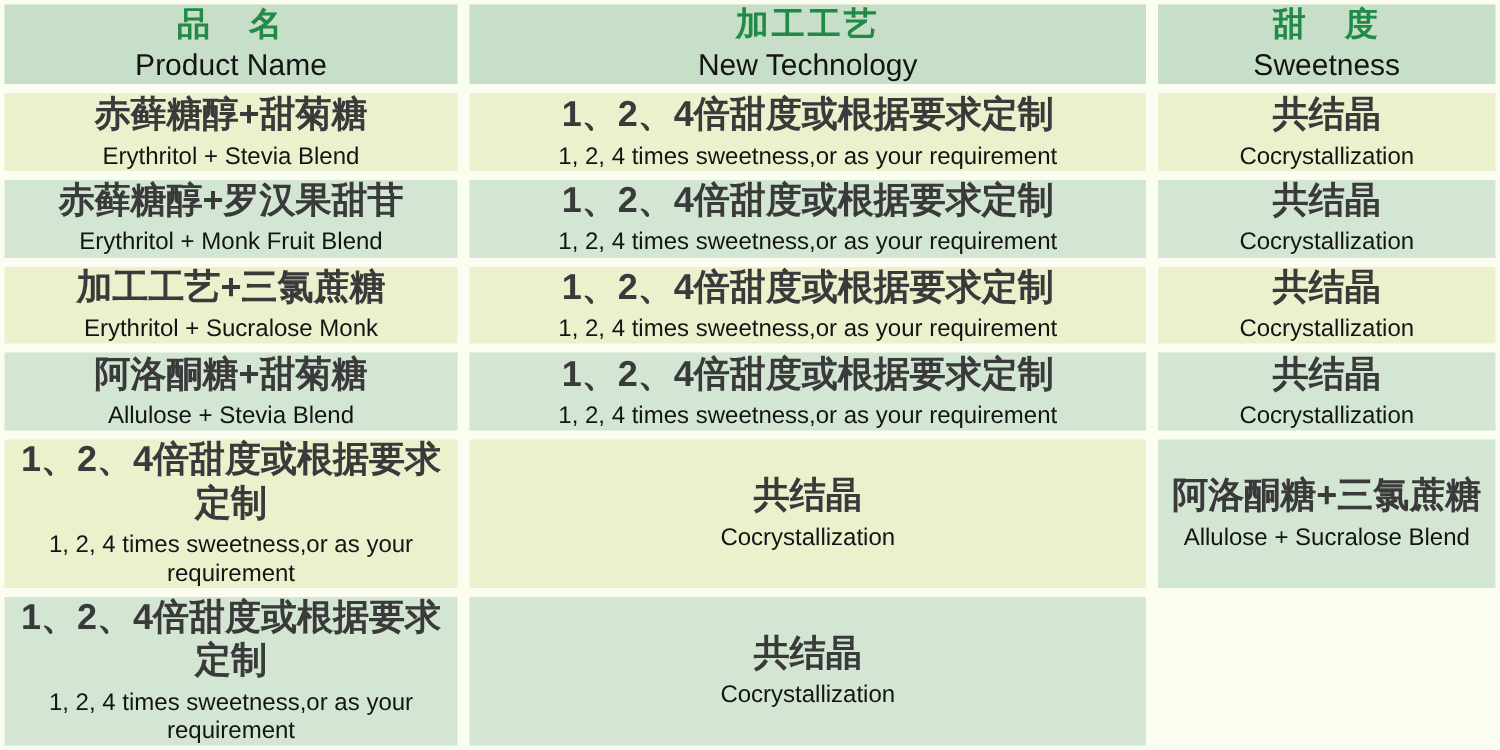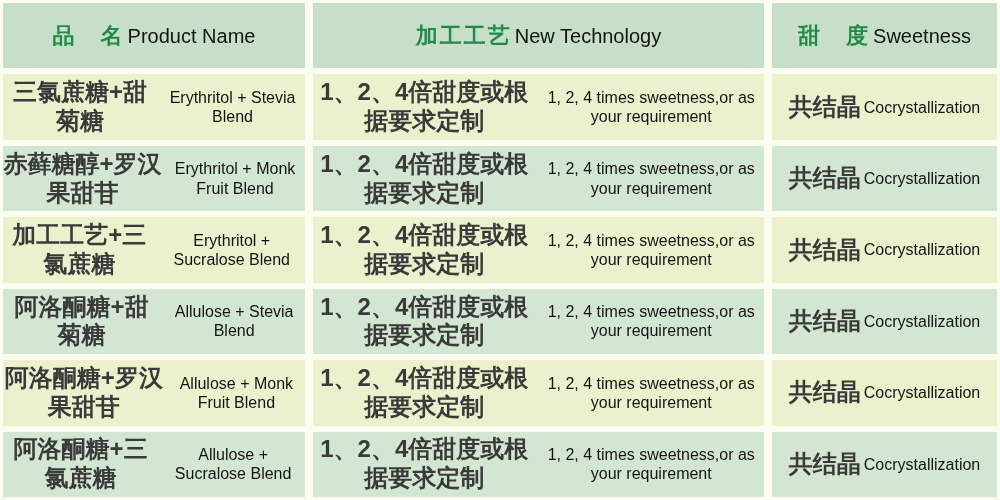--- a/index.html
+++ b/index.html
@@ -23,21 +23,21 @@
     display:grid;
     grid-template-columns:302px 451px 225px;
     grid-auto-rows:1fr;
     column-gap:8px;
     row-gap:6px;
     padding:3px;
     width:1000px; height:500px;
   }
   .cell{
     display:flex;
-    flex-direction:row;
+    flex-direction:column;
     align-items:center;
     justify-content:center;
     gap:3px;
     text-align:center;
     line-height:1.2;
   }
   .cell.header{ background:var(--header-bg); }
   .cell.row-yellow{ background:var(--row-yellow); }
   .cell.row-green{ background:var(--row-green); }
   .header .zh{
@@ -71,21 +71,21 @@
   <div class="cell header">
     <div class="zh">加工工艺</div>
     <div class="en">New Technology</div>
   </div>
   <div class="cell header">
     <div class="zh">甜　度</div>
     <div class="en">Sweetness</div>
   </div>
 
   <div class="cell row-yellow">
-    <div class="zh">三氯蔗糖+甜菊糖</div>
+    <div class="zh">赤藓糖醇+甜菊糖</div>
     <div class="en">Erythritol + Stevia Blend</div>
   </div>
   <div class="cell row-yellow">
     <div class="zh">1、2、4倍甜度或根据要求定制</div>
     <div class="en">1, 2, 4 times sweetness,or as your requirement</div>
   </div>
   <div class="cell row-yellow">
     <div class="zh">共结晶</div>
     <div class="en">Cocrystallization</div>
   </div>
@@ -98,21 +98,21 @@
     <div class="zh">1、2、4倍甜度或根据要求定制</div>
     <div class="en">1, 2, 4 times sweetness,or as your requirement</div>
   </div>
   <div class="cell row-green">
     <div class="zh">共结晶</div>
     <div class="en">Cocrystallization</div>
   </div>
 
   <div class="cell row-yellow">
     <div class="zh">加工工艺+三氯蔗糖</div>
-    <div class="en">Erythritol + Sucralose Blend</div>
+    <div class="en">Erythritol + Sucralose Monk</div>
   </div>
   <div class="cell row-yellow">
     <div class="zh">1、2、4倍甜度或根据要求定制</div>
     <div class="en">1, 2, 4 times sweetness,or as your requirement</div>
   </div>
   <div class="cell row-yellow">
     <div class="zh">共结晶</div>
     <div class="en">Cocrystallization</div>
   </div>
 
@@ -123,24 +123,20 @@
   <div class="cell row-green">
     <div class="zh">1、2、4倍甜度或根据要求定制</div>
     <div class="en">1, 2, 4 times sweetness,or as your requirement</div>
   </div>
   <div class="cell row-green">
     <div class="zh">共结晶</div>
     <div class="en">Cocrystallization</div>
   </div>
 
   <div class="cell row-yellow">
-    <div class="zh">阿洛酮糖+罗汉果甜苷</div>
-    <div class="en">Allulose + Monk Fruit Blend</div>
-  </div>
-  <div class="cell row-yellow">
     <div class="zh">1、2、4倍甜度或根据要求定制</div>
     <div class="en">1, 2, 4 times sweetness,or as your requirement</div>
   </div>
   <div class="cell row-yellow">
     <div class="zh">共结晶</div>
     <div class="en">Cocrystallization</div>
   </div>
 
   <div class="cell row-green">
     <div class="zh">阿洛酮糖+三氯蔗糖</div>

